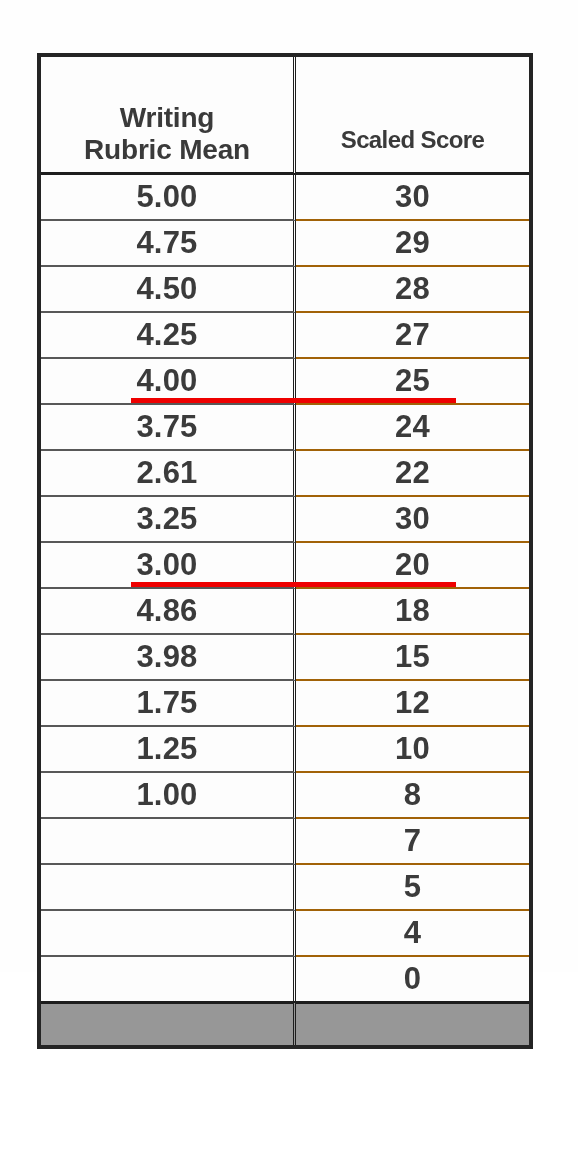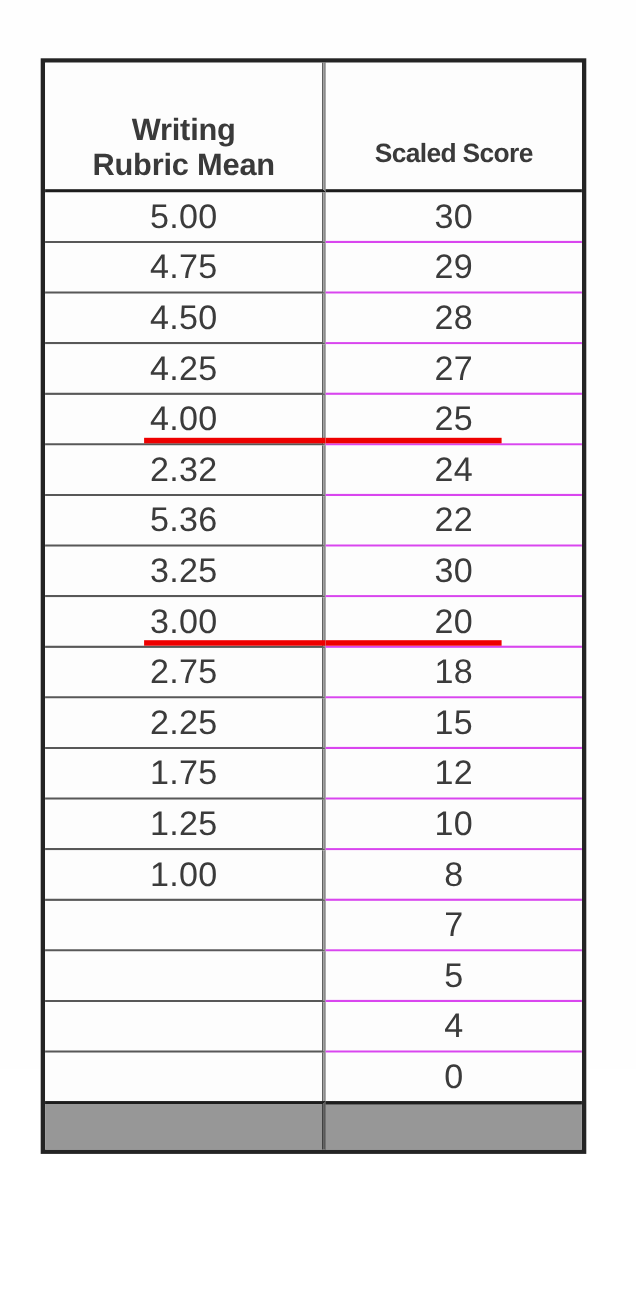--- a/index.html
+++ b/index.html
@@ -52,21 +52,21 @@
 
   
   .cell-rubric {
     border-right: 3px double #1d1d1d;
     border-bottom: 2px solid #585858;
     height: 44px;
     position: relative;
   }
   
   .cell-scaled {
-    border-bottom: 2px solid #d946ef;
+    border-bottom: 2px solid #a16207;
     height: 44px;
     position: relative;
   }
 
   
   .header-row .cell-rubric,
   .header-row .cell-scaled {
     height: 118px;
     border-bottom: 3px solid #1d1d1d;
     padding: 0 2px;
@@ -86,21 +86,21 @@
   .hdr-scaled {
     font-size: 24px;
     padding-top: 52px;
     letter-spacing: -0.6px;
     white-space: nowrap;
   }
 
   .val-text {
     display: block;
     font-size: 31px;
-    font-weight: 400;
+    font-weight: 700;
     color: #3b3b3b;
     line-height: 44px;
     letter-spacing: 0.2px;
     text-align: center;
   }
 
   
   .row-marked .cell-rubric::after,
   .row-marked .cell-scaled::after {
     content: "";
@@ -189,29 +189,29 @@
         <tr class="data-row row-marked">
           <td class="cell-rubric">
             <span class="val-text">4.00</span>
           </td>
           <td class="cell-scaled">
             <span class="val-text">25</span>
           </td>
         </tr>
         <tr class="data-row">
           <td class="cell-rubric">
-            <span class="val-text">2.32</span>
+            <span class="val-text">3.75</span>
           </td>
           <td class="cell-scaled">
             <span class="val-text">24</span>
           </td>
         </tr>
         <tr class="data-row">
           <td class="cell-rubric">
-            <span class="val-text">5.36</span>
+            <span class="val-text">2.61</span>
           </td>
           <td class="cell-scaled">
             <span class="val-text">22</span>
           </td>
         </tr>
         <tr class="data-row">
           <td class="cell-rubric">
             <span class="val-text">3.25</span>
           </td>
           <td class="cell-scaled">
@@ -221,29 +221,29 @@
         <tr class="data-row row-marked">
           <td class="cell-rubric">
             <span class="val-text">3.00</span>
           </td>
           <td class="cell-scaled">
             <span class="val-text">20</span>
           </td>
         </tr>
         <tr class="data-row">
           <td class="cell-rubric">
-            <span class="val-text">2.75</span>
+            <span class="val-text">4.86</span>
           </td>
           <td class="cell-scaled">
             <span class="val-text">18</span>
           </td>
         </tr>
         <tr class="data-row">
           <td class="cell-rubric">
-            <span class="val-text">2.25</span>
+            <span class="val-text">3.98</span>
           </td>
           <td class="cell-scaled">
             <span class="val-text">15</span>
           </td>
         </tr>
         <tr class="data-row">
           <td class="cell-rubric">
             <span class="val-text">1.75</span>
           </td>
           <td class="cell-scaled">

